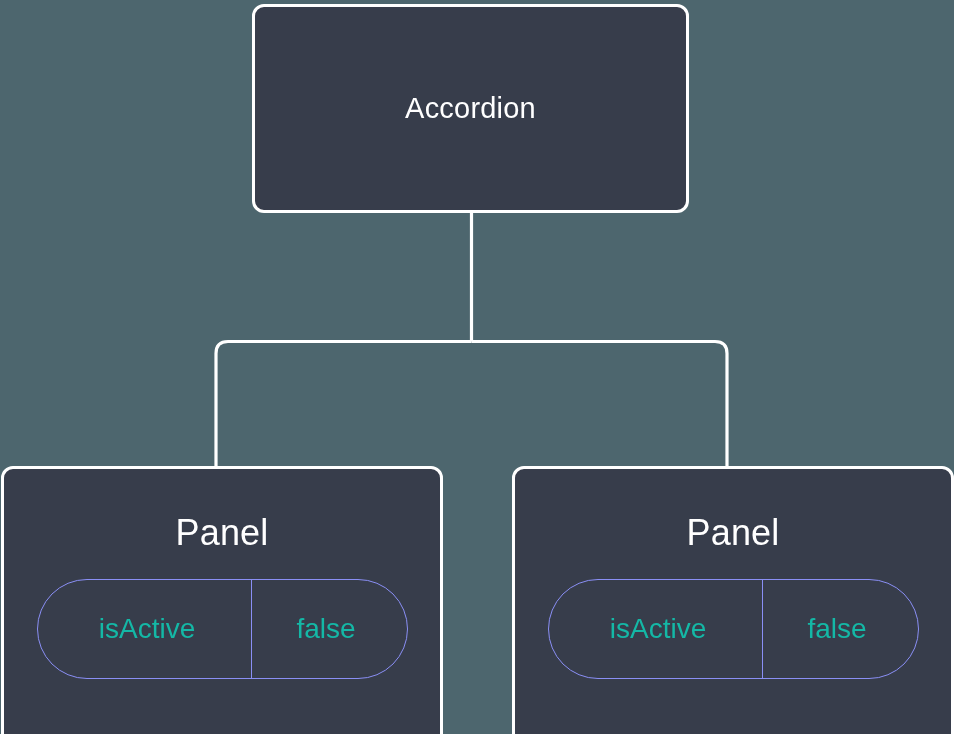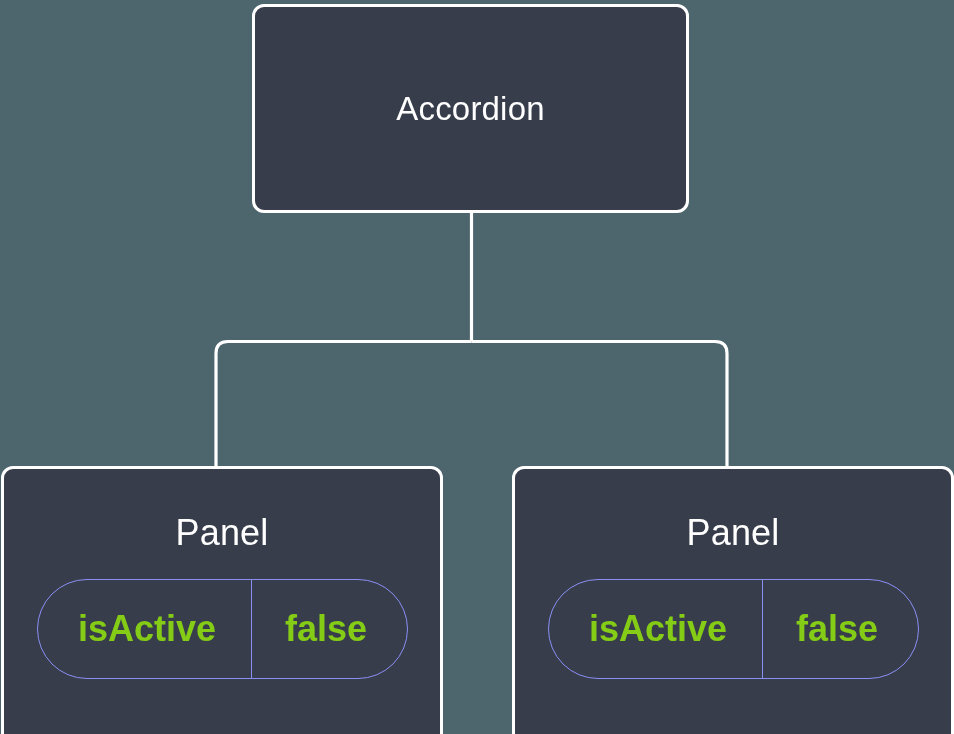--- a/index.html
+++ b/index.html
@@ -61,21 +61,21 @@
     height: 280px;       
     justify-content: flex-start;
     padding-top: 46px;
   }
 
   .node-child-left  { left: 1px; }
   .node-child-right { left: 512px; }
 
   .node-title {
     color: #ffffff;
-    font-size: 33px;
+    font-size: 29px;
     font-weight: 400;
     letter-spacing: 0.2px;
     line-height: 1;
     white-space: nowrap;
   }
 
   .node-child .node-title {
     font-size: 36px;
   }
 
@@ -88,26 +88,25 @@
     border-radius: 56px;
     display: flex;
     align-items: stretch;
     overflow: hidden;
   }
 
   .prop-cell {
     display: flex;
     align-items: center;
     justify-content: center;
-    color: #84cc16;
-    font-size: 36px;
+    color: #14b8a6;
+    font-size: 28px;
     line-height: 1;
     white-space: nowrap;
     box-sizing: border-box;
-    font-weight: bold;
   }
 
   .prop-key {
     width: 214px;
     padding-left: 6px;
     border-right: 1.6px solid #8a8ff5;
   }
 
   .prop-val {
     width: 155px;

